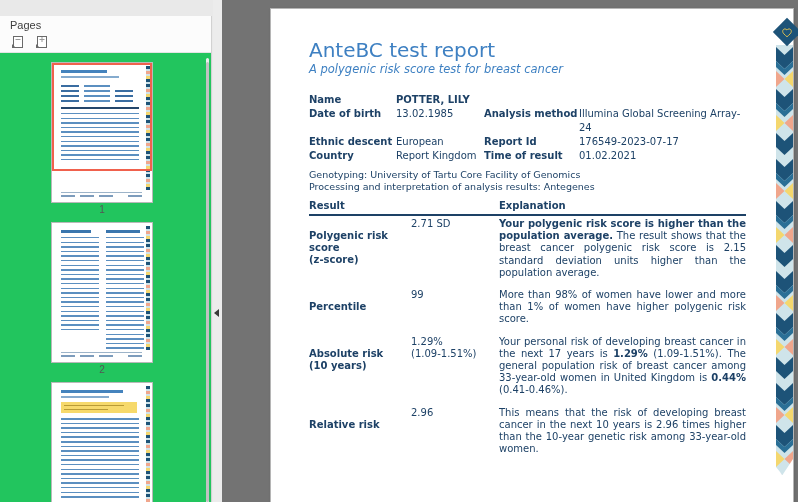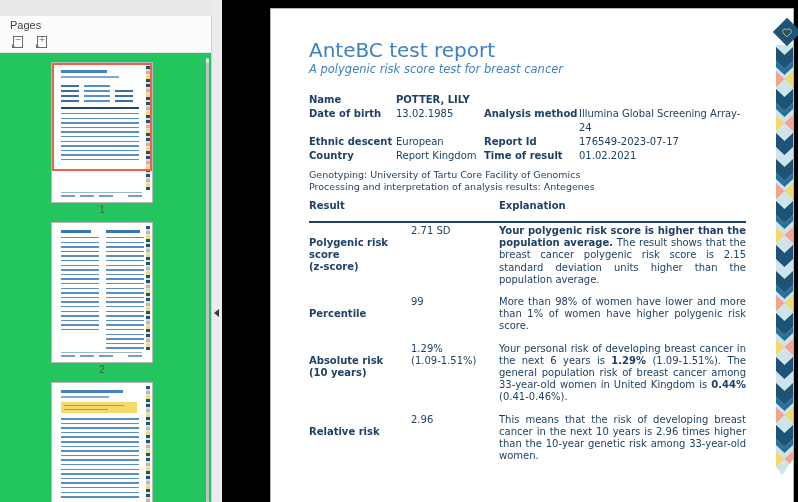--- a/index.html
+++ b/index.html
@@ -51,41 +51,41 @@
     background:#ededed; border-radius:2px; }
   .sidebar-scroll .sb-thumb { position:absolute; left:0; top:4px; width:3px; height:440px;
     background:#c2c2c2; border-radius:2px; }
 
   
   .splitter { position:absolute; left:213px; top:0; width:9px; height:502px; background:#ececec; }
   .collapse-handle { position:absolute; left:1px; top:309px; width:0; height:0; cursor:pointer;
     border-top:4px solid transparent; border-bottom:4px solid transparent; border-right:5px solid #3a3a3a; }
 
   
-  .canvas { position:absolute; left:222px; top:0; width:576px; height:502px; background:#000000; }
+  .canvas { position:absolute; left:222px; top:0; width:576px; height:502px; background:#737373; }
   .page { position:absolute; left:48px; top:8px; width:524px; height:762px; background:#fff;
     border:1px solid #b5b5b5; box-shadow:1px 1px 3px rgba(0,0,0,.12);
     font-family:"DejaVu Sans", sans-serif; color:var(--body-navy,#1d4166); }
   .page-inner { padding:30px 47px 0 38px; }
 
   .doc-title { font-size:20px; line-height:23px; font-weight:400; color:var(--title-blue,#3e80c2); }
   .doc-subtitle { font-size:11.5px; line-height:14px; font-style:italic; color:var(--title-blue,#3e80c2); }
 
   .patient { margin-top:17px; font-size:10px; }
   .p-row { display:flex; line-height:14px; }
   .p-l1 { width:87px; font-weight:bold; }
   .p-v1 { width:88px; }
   .p-l2 { width:95px; font-weight:bold; }
   .p-v2 { flex:1; }
   .p-v1.bold { font-weight:bold; }
 
   .genotyping { margin-top:6px; font-size:9.5px; line-height:11.5px; }
 
   .results { margin-top:8px; font-size:10px; }
-  .r-head { display:flex; font-weight:bold; padding-bottom:10px; border-bottom:2px solid var(--body-navy,#1d4166); }
+  .r-head { display:flex; font-weight:bold; padding-bottom:3px; border-bottom:2px solid var(--body-navy,#1d4166); }
   .r-c1 { width:102px; } .r-c2 { width:88px; } .r-c3 { flex:1; }
   .r-row { display:flex; margin-top:2px; margin-bottom:10px; line-height:12.2px; }
   .r-row .r-c1 { font-weight:bold; padding-top:12px; }
   .r-row .r-c3 { text-align:justify; }
   .r-gap1 { margin-top:8px; } .r-gap2 { margin-top:10px; }
 
   
   .decor-strip { position:absolute; right:0; top:36px; width:17px; height:430px;
     clip-path:polygon(0 0,100% 0,100% calc(100% - 16px),38% 100%,0 calc(100% - 8px)); }
   .f-pale { fill:var(--pale,#cfe4ea); } .f-navy { fill:var(--navy,#1d5378); }
@@ -284,21 +284,21 @@
 
           <div class="r-row r-gap2">
             <span class="r-c1">
               <span>Absolute risk</span><br>
               <span>(10 years)</span>
             </span>
             <span class="r-c2">
               <span>1.29%</span><br>
               <span>(1.09-1.51%)</span>
             </span>
-            <span class="r-c3"><span>Your personal risk of developing breast cancer in the next 6 years is </span><b>1.29%</b><span> (1.09-1.51%). The general population risk of breast cancer among 33-year-old women in United Kingdom is </span><b>0.44%</b><span> (0.41-0.46%).</span></span>
+            <span class="r-c3"><span>Your personal risk of developing breast cancer in the next 17 years is </span><b>1.29%</b><span> (1.09-1.51%). The general population risk of breast cancer among 33-year-old women in United Kingdom is </span><b>0.44%</b><span> (0.41-0.46%).</span></span>
           </div>
 
           <div class="r-row r-gap2">
             <span class="r-c1">Relative risk</span>
             <span class="r-c2"><span>2.96</span></span>
             <span class="r-c3"><span>This means that the risk of developing breast cancer in the next 10 years is 2.96 times higher than the 10-year genetic risk among 33-year-old women.</span></span>
           </div>
         </div>
 
       </div>

